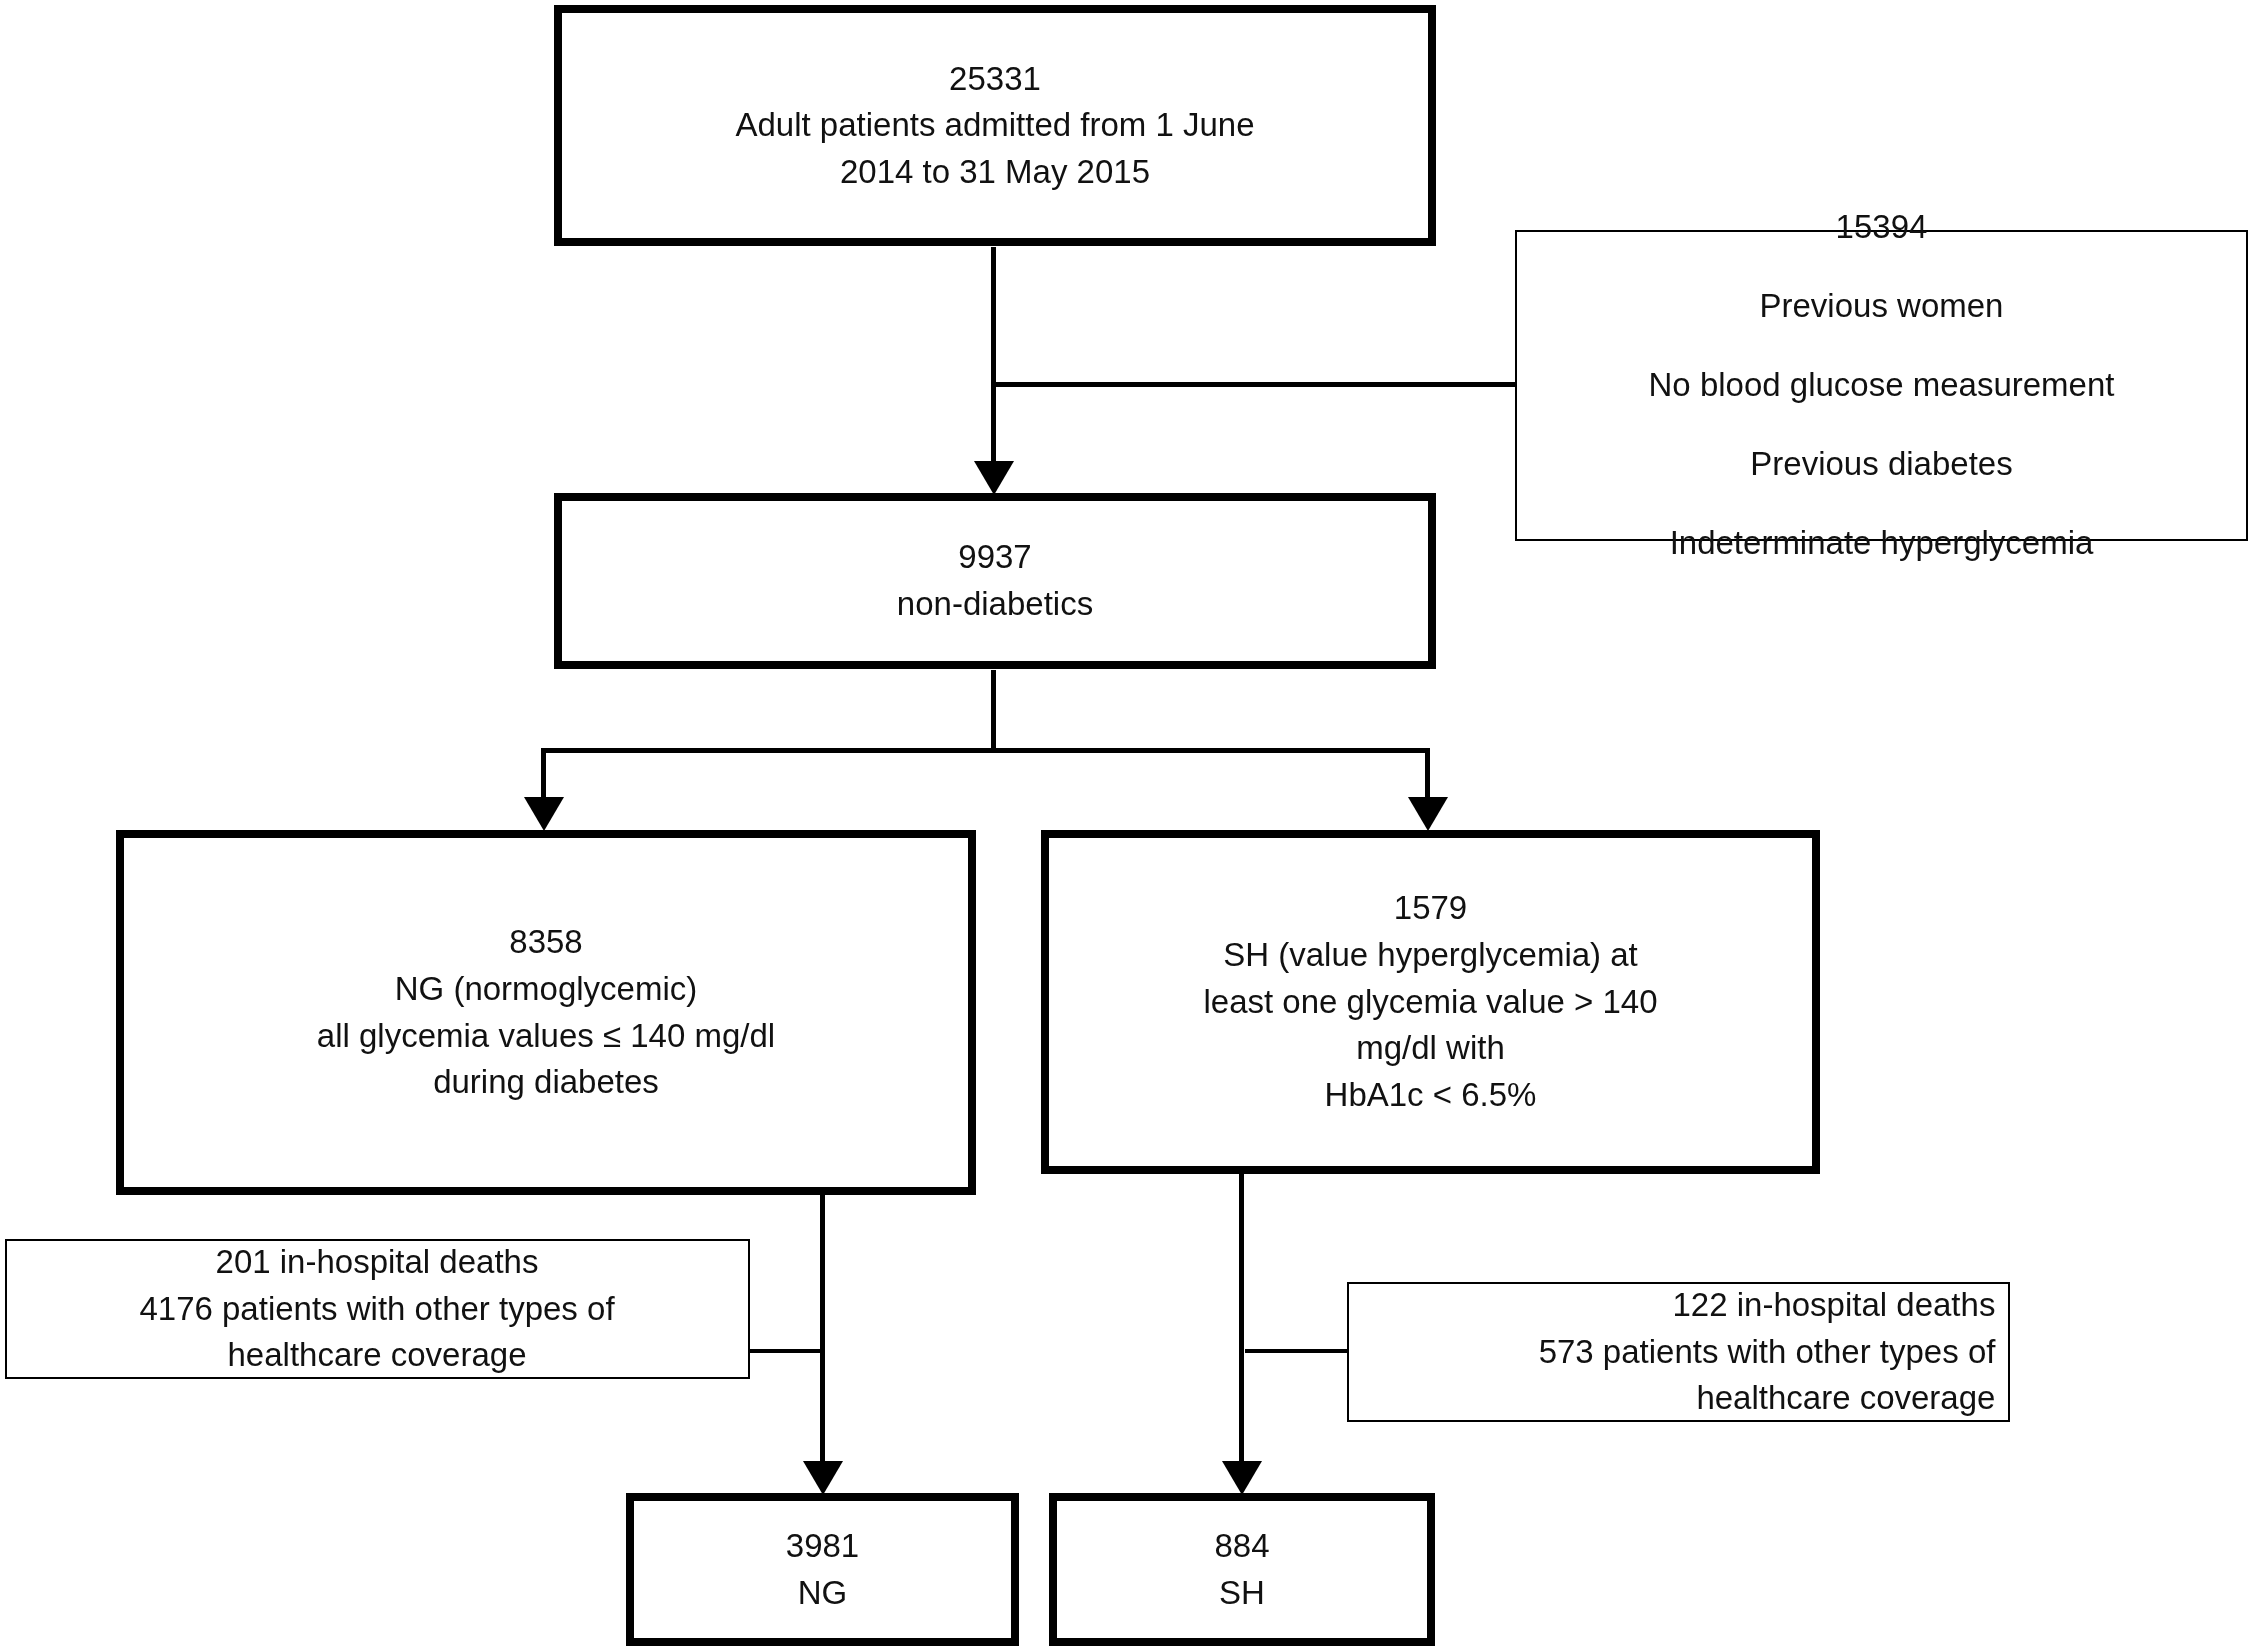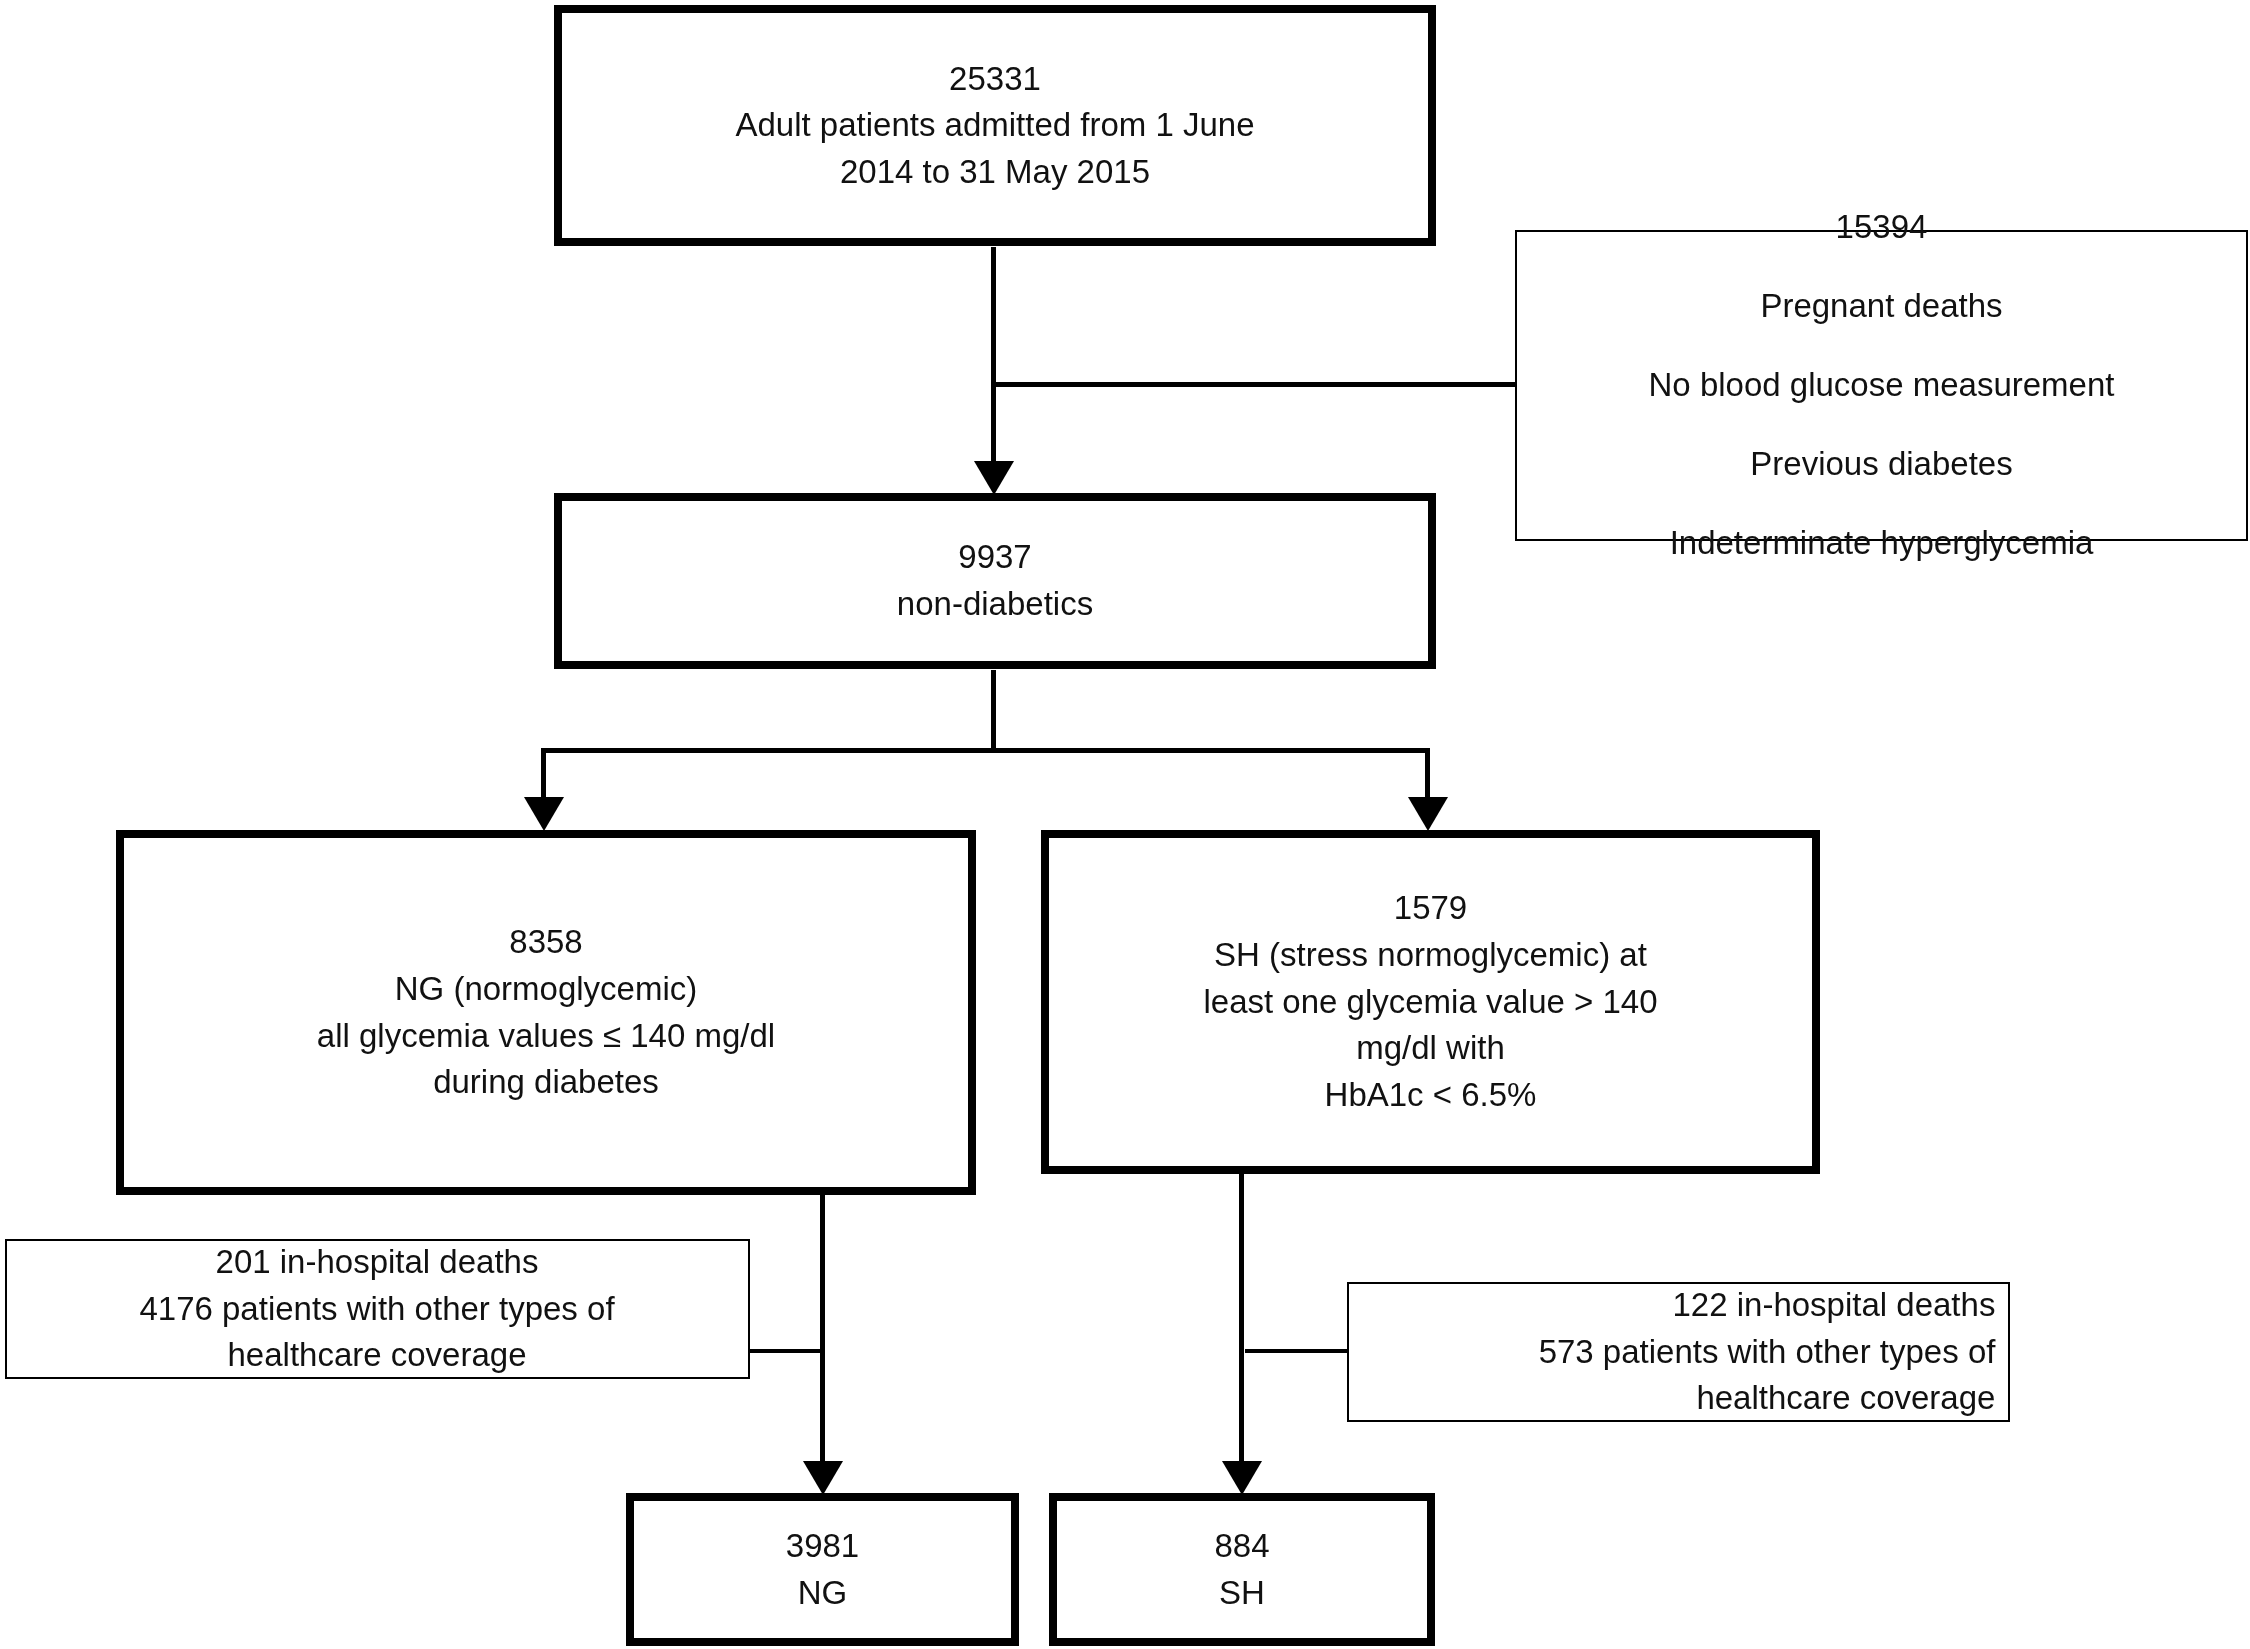--- a/index.html
+++ b/index.html
@@ -76,41 +76,41 @@
   <div class="line" style="left:1245px; top:1349px; width:103px; height:3.6px;"></div>
 
   <div class="box" style="left:554px; top:5.4px; width:882px; height:241px;">
     <div>25331</div>
     <div>Adult patients admitted from 1 June</div>
     <div>2014 to 31 May 2015</div>
   </div>
 
   <div class="box thin" style="left:1515px; top:230px; width:733px; height:311px;gap:32px;">
     <div>15394</div>
-    <div>Pregnant deaths</div>
+    <div>Previous women</div>
     <div>No blood glucose measurement</div>
     <div>Previous diabetes</div>
     <div>Indeterminate hyperglycemia</div>
   </div>
 
   <div class="box" style="left:554px; top:493px; width:882px; height:176px;">
     <div>9937</div>
     <div>non-diabetics</div>
   </div>
 
   <div class="box" style="left:116px; top:830px; width:860px; height:365px;text-align:center;">
     <div>8358</div>
     <div>NG (normoglycemic)</div>
     <div>all glycemia values ≤ 140 mg/dl</div>
     <div>during diabetes</div>
   </div>
 
   <div class="box" style="left:1041px; top:830px; width:779px; height:344px;">
     <div>1579</div>
-    <div>SH (stress normoglycemic) at</div>
+    <div>SH (value hyperglycemia) at</div>
     <div>least one glycemia value &gt; 140</div>
     <div>mg/dl with</div>
     <div>HbA1c &lt; 6.5%</div>
   </div>
 
   <div class="box thin" style="left:4.5px; top:1239px; width:745px; height:140px;">
     <div>201 in-hospital deaths</div>
     <div>4176 patients with other types of</div>
     <div>healthcare coverage</div>
   </div>

